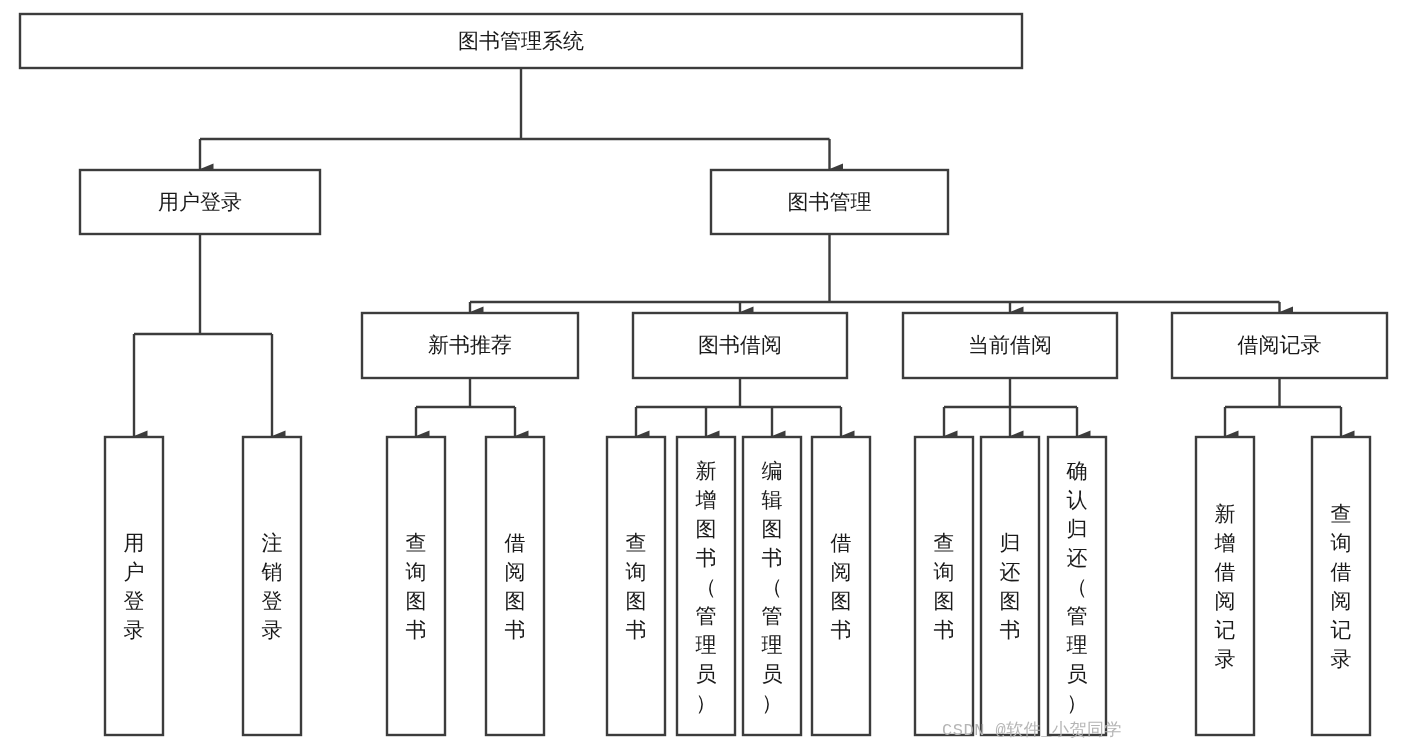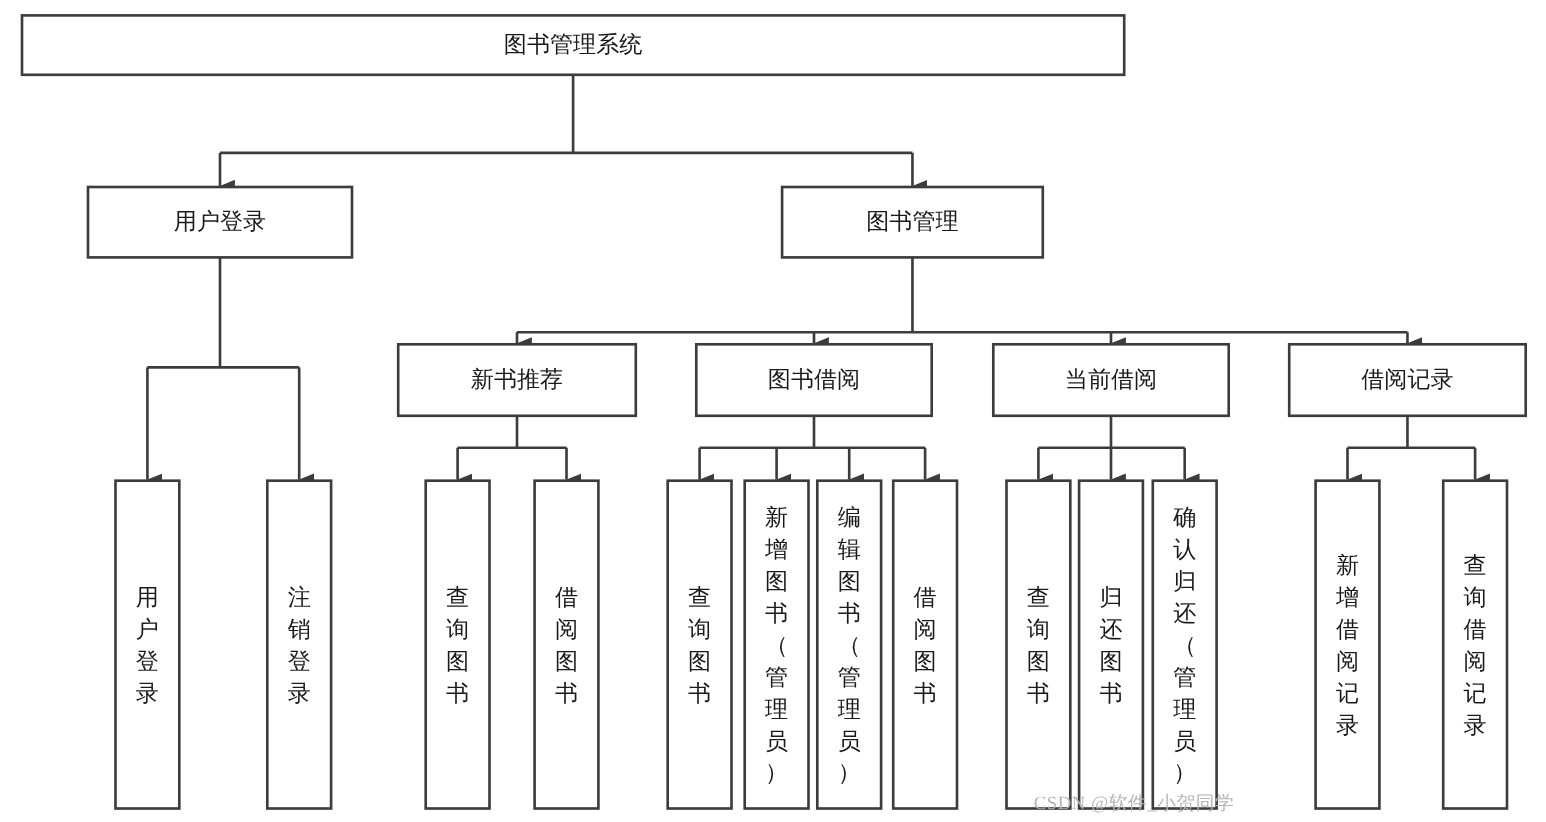--- a/index.html
+++ b/index.html
@@ -52,21 +52,21 @@
   .node-label-v {
     font-family: "Liberation Sans", "DejaVu Sans", sans-serif;
     font-size: 21px;
     fill: #1a1a1a;
     text-anchor: middle;
   }
   .watermark-text {
     position: absolute;
     right: 10px;
     bottom: 6px;
-    font-family: Liberation Serif, serif;
+    font-family: Liberation Mono, monospace;
     font-size: 17px;
     color: #b5b5b5;
     white-space: nowrap;
     letter-spacing: 0.5px;
     pointer-events: none;
   }
 </style>
 </head>
 <body>
 

